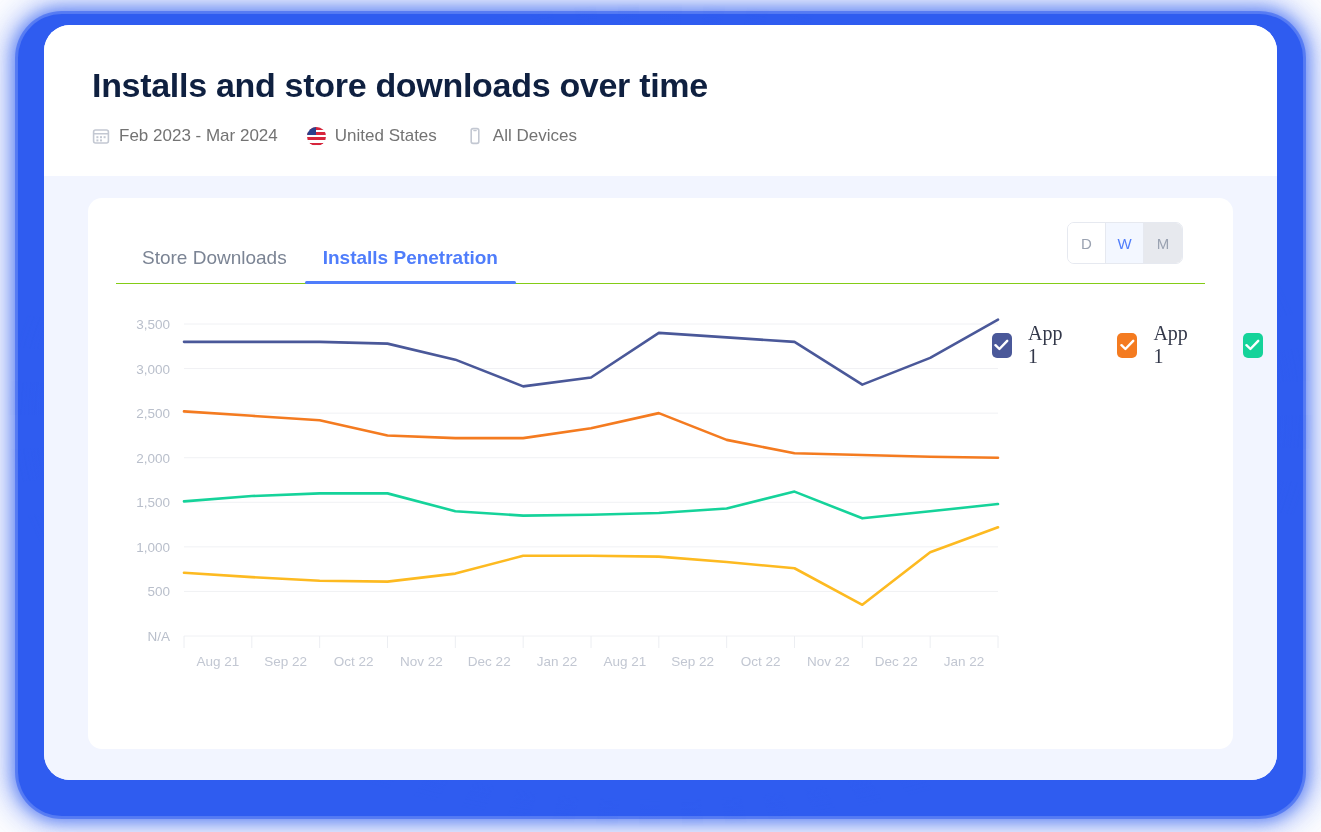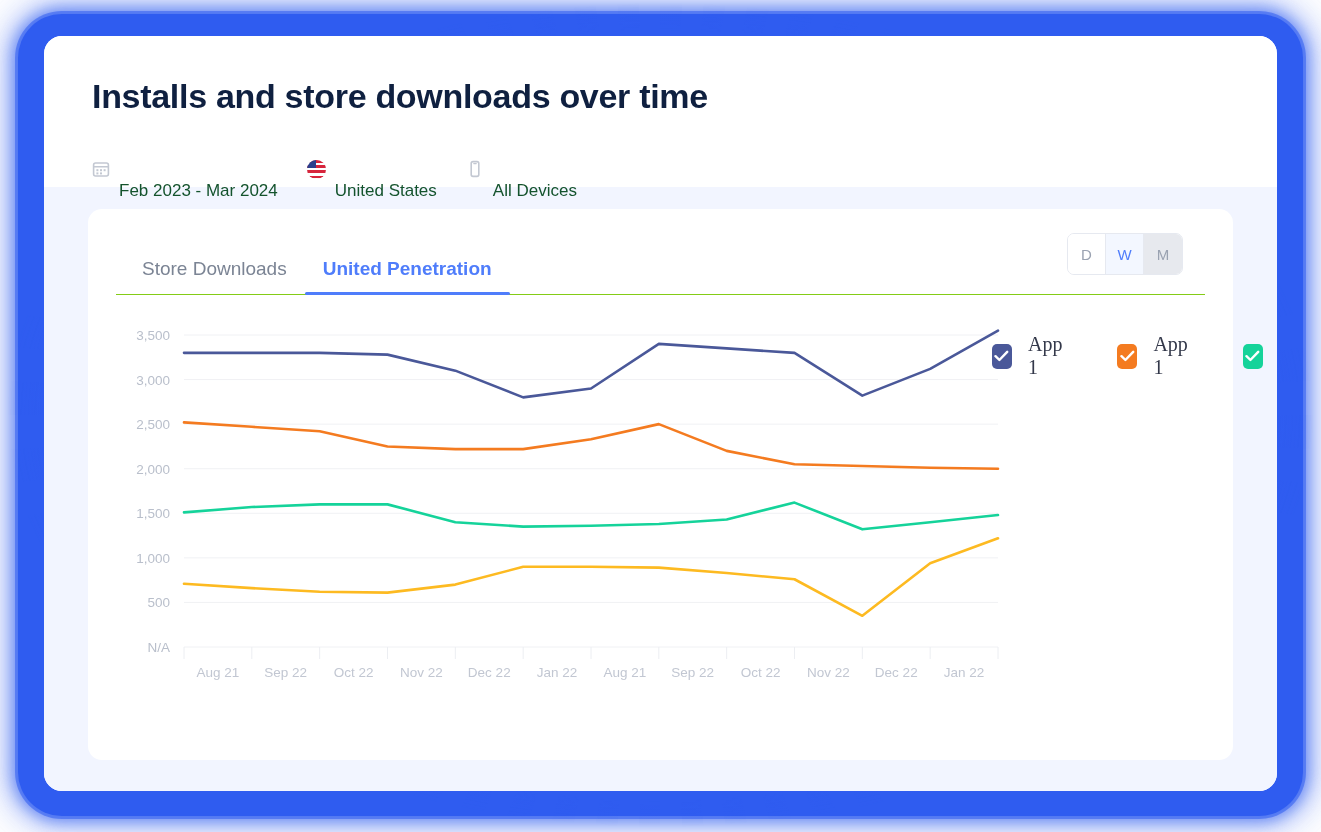--- a/index.html
+++ b/index.html
@@ -48,24 +48,24 @@
         rgba(255,255,255,0) 3deg 6deg);
     -webkit-mask-image: radial-gradient(closest-side, transparent 0 93%, #000 95%, transparent 100%);
             mask-image: radial-gradient(closest-side, transparent 0 93%, #000 95%, transparent 100%);
     opacity: .75;
   }
 
   
   #window {
     position: absolute;
     left: 44px;
-    top: 36px;
+    top: 25px;
     width: 1233px;
     height: 755px;
-    border-radius: 18px;
+    border-radius: 26px;
     background: #ffffff;
     overflow: hidden;
   }
 
   
   #header {
     padding: 42px 0 0 48px;
     height: 151px;
     background: #ffffff;
   }
@@ -82,21 +82,21 @@
     gap: 29px;
     margin-top: 22px;
   }
   .meta-item {
     display: flex;
     align-items: center;
     gap: 9px;
     font-size: 17px;
     color: #3d4b63;
   }
-  .meta-item .meta-label { color: #14532d; margin-top: 44px; }
+  .meta-item .meta-label { color: #737373; }
 
   .ico { display: inline-flex; align-items: center; justify-content: center; }
 
   
   .flag-icon {
     width: 19px; height: 19px;
     border-radius: 50%;
     overflow: hidden;
     position: relative;
     background: #f3f4f6;
@@ -281,21 +281,21 @@
         </div>
 
       </div>
     </div>
 
     <div id="body-area">
       <div id="chart-card">
 
         <div id="tabbar">
           <button class="tab">Store Downloads</button>
-          <button class="tab active">United Penetration</button>
+          <button class="tab active">Installs Penetration</button>
 
           <div id="granularity">
             <button class="seg">D</button>
             <button class="seg selected">W</button>
             <button class="seg muted">M</button>
           </div>
         </div>
 
         <div id="chart-region">
 

